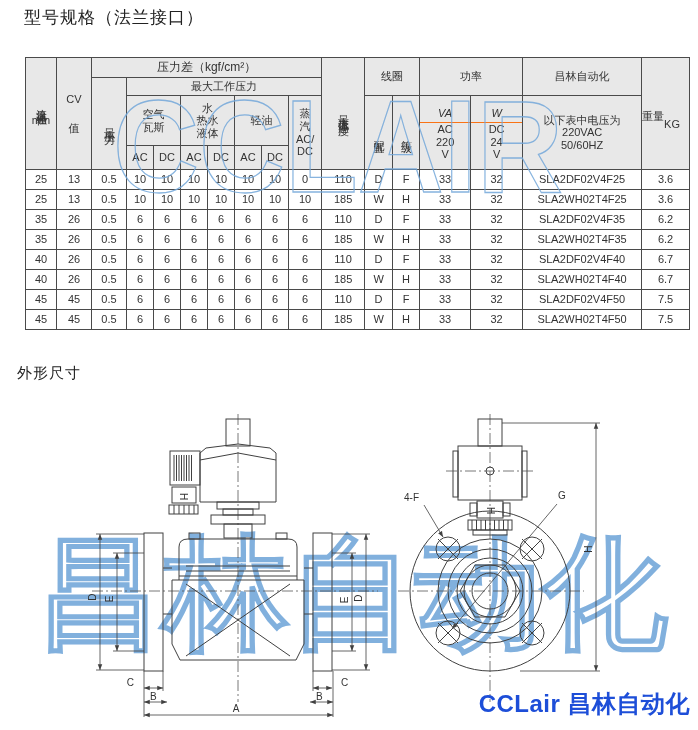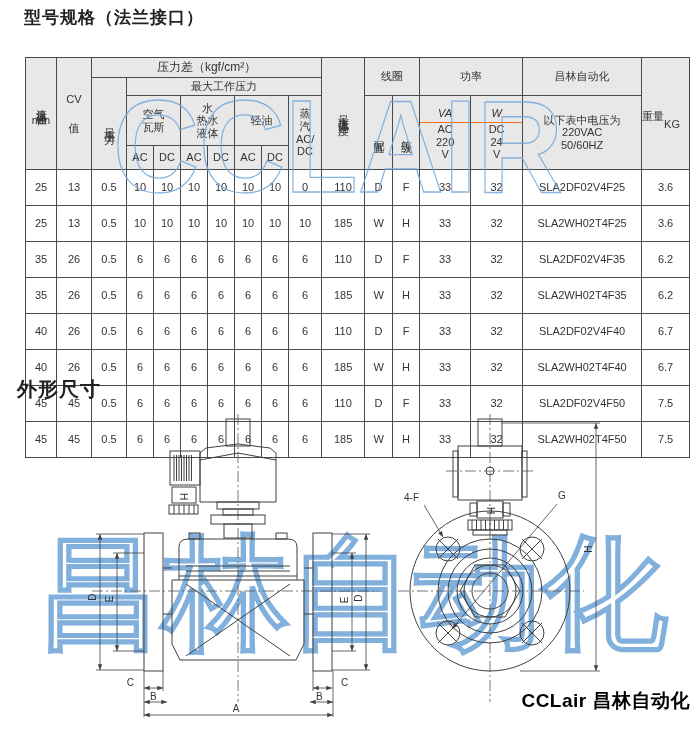--- a/index.html
+++ b/index.html
@@ -1,51 +1,51 @@
 <!DOCTYPE html>
 <html><head>
 <meta charset="utf-8">
 <style>
   html,body{margin:0;padding:0;}
   body{
     width:698px;height:730px;position:relative;background:#ffffff;
     font-family:"Liberation Sans","DejaVu Sans",sans-serif;color:#2b2b2b;
     overflow:hidden;
   }
-  .sec-title{position:absolute;font-weight:bold;color:#222;}
+  .sec-title{position:absolute;font-weight:normal;color:#222;}
   #title1{left:24px;top:6px;font-size:17px;letter-spacing:1px;}
-  #title2{left:17px;top:364px;font-size:20px;letter-spacing:1px;margin-top:12px;}
+  #title2{left:17px;top:364px;font-size:15px;letter-spacing:1px;}
 
   #table-wrap{position:absolute;left:25px;top:57px;width:664px;}
   table.spec{border-collapse:collapse;table-layout:fixed;width:664px;
     border:1.5px solid #4a4a4a;}
   table.spec th,table.spec td{
     border:1px solid #4a4a4a;padding:0;text-align:center;vertical-align:middle;
     font-size:11px;font-weight:normal;color:#333;line-height:1.15;
     overflow:hidden;
   }
   table.spec thead th{background:#e8e8e8;}
   tr.hr1{height:20px;} tr.hr2{height:18px;} tr.hr3{height:50px;margin-left:32px;} tr.hr4{height:24px;}
-  tr.dr{height:36px;background:#fff;}
+  tr.dr{height:20px;background:#fff;}
   .pre{white-space:pre-line;}
   .vt{writing-mode:vertical-rl;text-orientation:upright;display:inline-block;
       letter-spacing:2px;line-height:1;}
   .flow-cell{display:flex;flex-direction:column;align-items:center;
       justify-content:center;gap:6px;height:100%;}
   .cv-cell{display:flex;flex-direction:column;align-items:center;
       justify-content:center;gap:16px;height:100%;}
   .wt-cell{display:flex;flex-direction:row;align-items:center;height:100%;}
   .wt-cell .w1{margin-top:6px;} .wt-cell .w2{margin-top:22px;}
   .pw-cell{display:flex;flex-direction:column;height:100%;}
   .pw-top{border-bottom:1px solid #f97316;height:18px;line-height:18px;flex:none;font-style:italic;}
   .pw-val{flex:1;display:flex;align-items:center;justify-content:center;}
   .note-cell{font-size:10.5px;line-height:1.65;}
   .wm{position:absolute;pointer-events:none;}
-  #footer{position:absolute;top:688px;right:8px;font-size:19px;font-weight:bold;
-      color:#000000;letter-spacing:0.5px;}
+  #footer{position:absolute;top:688px;right:8px;font-size:24px;font-weight:bold;
+      color:#1d4ed8;letter-spacing:0.5px;}
   svg text.dimlab{font-size:10px;fill:#333;font-family:"Liberation Sans",sans-serif;}
   svg .ln{stroke:#404040;stroke-width:1;fill:none;}
   svg .dim{stroke:#404040;stroke-width:0.8;fill:none;}
   svg .cl{stroke:#555;stroke-width:0.8;fill:none;stroke-dasharray:11 3 2 3;}
   svg .wmtxt{fill:none;stroke-width:1.3;font-weight:bold;}
 </style>
 </head>
 <body>
 
 <div id="title1" class="sec-title">型号规格（法兰接口）</div>

